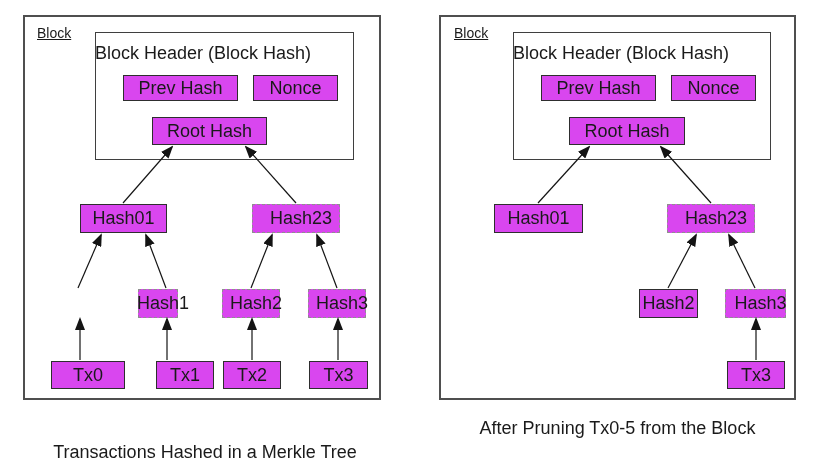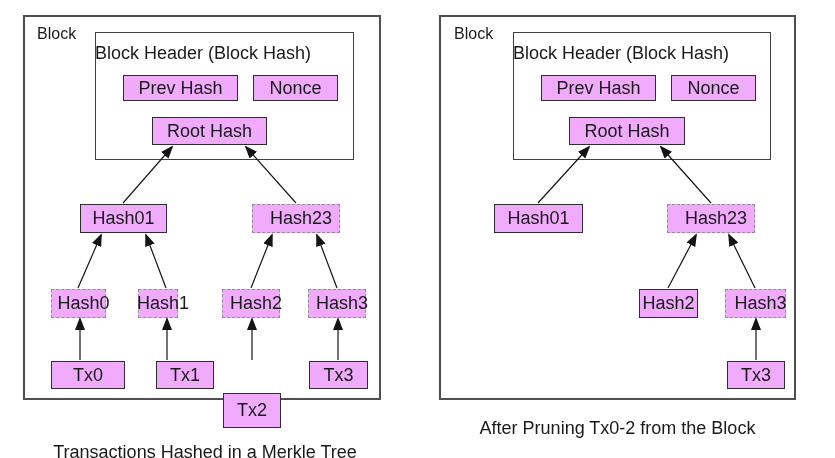--- a/index.html
+++ b/index.html
@@ -13,26 +13,26 @@
     overflow: hidden;
   }
   .abs { position: absolute; box-sizing: border-box; }
   .outer-box { border: 2px solid #4f4f4f; background: #ffffff; }
   .header-box { border: 1.5px solid #3f3f3f; background: #ffffff; }
   .node {
     display: flex;
     align-items: center;
     justify-content: center;
     font-size: 18px;
-    background: #f0abfc;
+    background: #d946ef;
     white-space: nowrap;
   }
   .solid  { border: 1.5px solid #2e2e2e; }
   .dashed { border: 1px dashed #8f8f8f; padding-left: 10px; }
-  .block-label { font-size: 16px; }
+  .block-label { font-size: 14px; text-decoration: underline; }
   .header-title { font-size: 18px; white-space: nowrap; }
   .caption { font-size: 18px; text-align: center; white-space: nowrap; }
   .arrows { position: absolute; left: 0; top: 0; pointer-events: none; }
   .arrows line { stroke: #141414; stroke-width: 1.2; }
 </style>
 </head>
 <body>
 
 <div class="canvas">
 
@@ -42,28 +42,27 @@
   <div class="abs header-box" style="left:95px; top:32px; width:259px; height:128px;"></div>
   <div class="abs header-title" style="left:95px; top:43px; width:259px;">Block Header (Block Hash)</div>
 
   <div class="abs node solid" style="left:123px; top:75px; width:115px; height:26px;">Prev Hash</div>
   <div class="abs node solid" style="left:253px; top:75px; width:85px; height:26px;">Nonce</div>
   <div class="abs node solid" style="left:152px; top:117px; width:115px; height:28px;">Root Hash</div>
 
   <div class="abs node solid" style="left:80px; top:204px; width:87px; height:29px;">Hash01</div>
   <div class="abs node dashed" style="left:252px; top:204px; width:88px; height:29px;">Hash23</div>
 
-  <div class="abs node dashed" style="left:51px; top:289px; width:55px; height:29px;">Hash0</div>
   <div class="abs node dashed" style="left:138px; top:289px; width:40px; height:29px;">Hash1</div>
   <div class="abs node dashed" style="left:222px; top:289px; width:58px; height:29px;">Hash2</div>
   <div class="abs node dashed" style="left:308px; top:289px; width:58px; height:29px;">Hash3</div>
 
   <div class="abs node solid" style="left:51px; top:361px; width:74px; height:28px;">Tx0</div>
   <div class="abs node solid" style="left:156px; top:361px; width:58px; height:28px;">Tx1</div>
-  <div class="abs node solid" style="left:223px; top:361px; width:58px; height:35px;margin-top:32px;">Tx2</div>
+  <div class="abs node solid" style="left:223px; top:361px; width:58px; height:28px;">Tx2</div>
   <div class="abs node solid" style="left:309px; top:361px; width:59px; height:28px;">Tx3</div>
 
   <div class="abs caption" style="left:23px; top:442px; width:364px;">Transactions Hashed in a Merkle Tree</div>
 
   <div class="abs outer-box" style="left:439px; top:15px; width:357px; height:385px;"></div>
   <div class="abs block-label" style="left:454px; top:25px;">Block</div>
 
   <div class="abs header-box" style="left:513px; top:32px; width:258px; height:128px;"></div>
   <div class="abs header-title" style="left:513px; top:43px; width:258px;">Block Header (Block Hash)</div>
 
@@ -72,21 +71,21 @@
   <div class="abs node solid" style="left:569px; top:117px; width:116px; height:28px;">Root Hash</div>
 
   <div class="abs node solid" style="left:494px; top:204px; width:89px; height:29px;">Hash01</div>
   <div class="abs node dashed" style="left:667px; top:204px; width:88px; height:29px;">Hash23</div>
 
   <div class="abs node solid" style="left:639px; top:289px; width:59px; height:29px;">Hash2</div>
   <div class="abs node dashed" style="left:725px; top:289px; width:61px; height:29px;">Hash3</div>
 
   <div class="abs node solid" style="left:727px; top:361px; width:58px; height:28px;">Tx3</div>
 
-  <div class="abs caption" style="left:439px; top:418px; width:357px;">After Pruning Tx0-2 from the Block</div>
+  <div class="abs caption" style="left:439px; top:418px; width:357px;">After Pruning Tx0-5 from the Block</div>
 
   <svg class="arrows" width="835" height="458" viewBox="0 0 835 458">
     <defs>
       <marker id="ah" markerUnits="userSpaceOnUse" viewBox="0 0 13 10" markerWidth="13" markerHeight="10" refX="11" refY="5" orient="auto">
         <path d="M0,0 L13,5 L0,10 Z" fill="#141414"></path>
       </marker>
     </defs>
 
     <line x1="123" y1="203" x2="172" y2="147" marker-end="url(#ah)"></line>
     <line x1="296" y1="203" x2="246" y2="147" marker-end="url(#ah)"></line>

